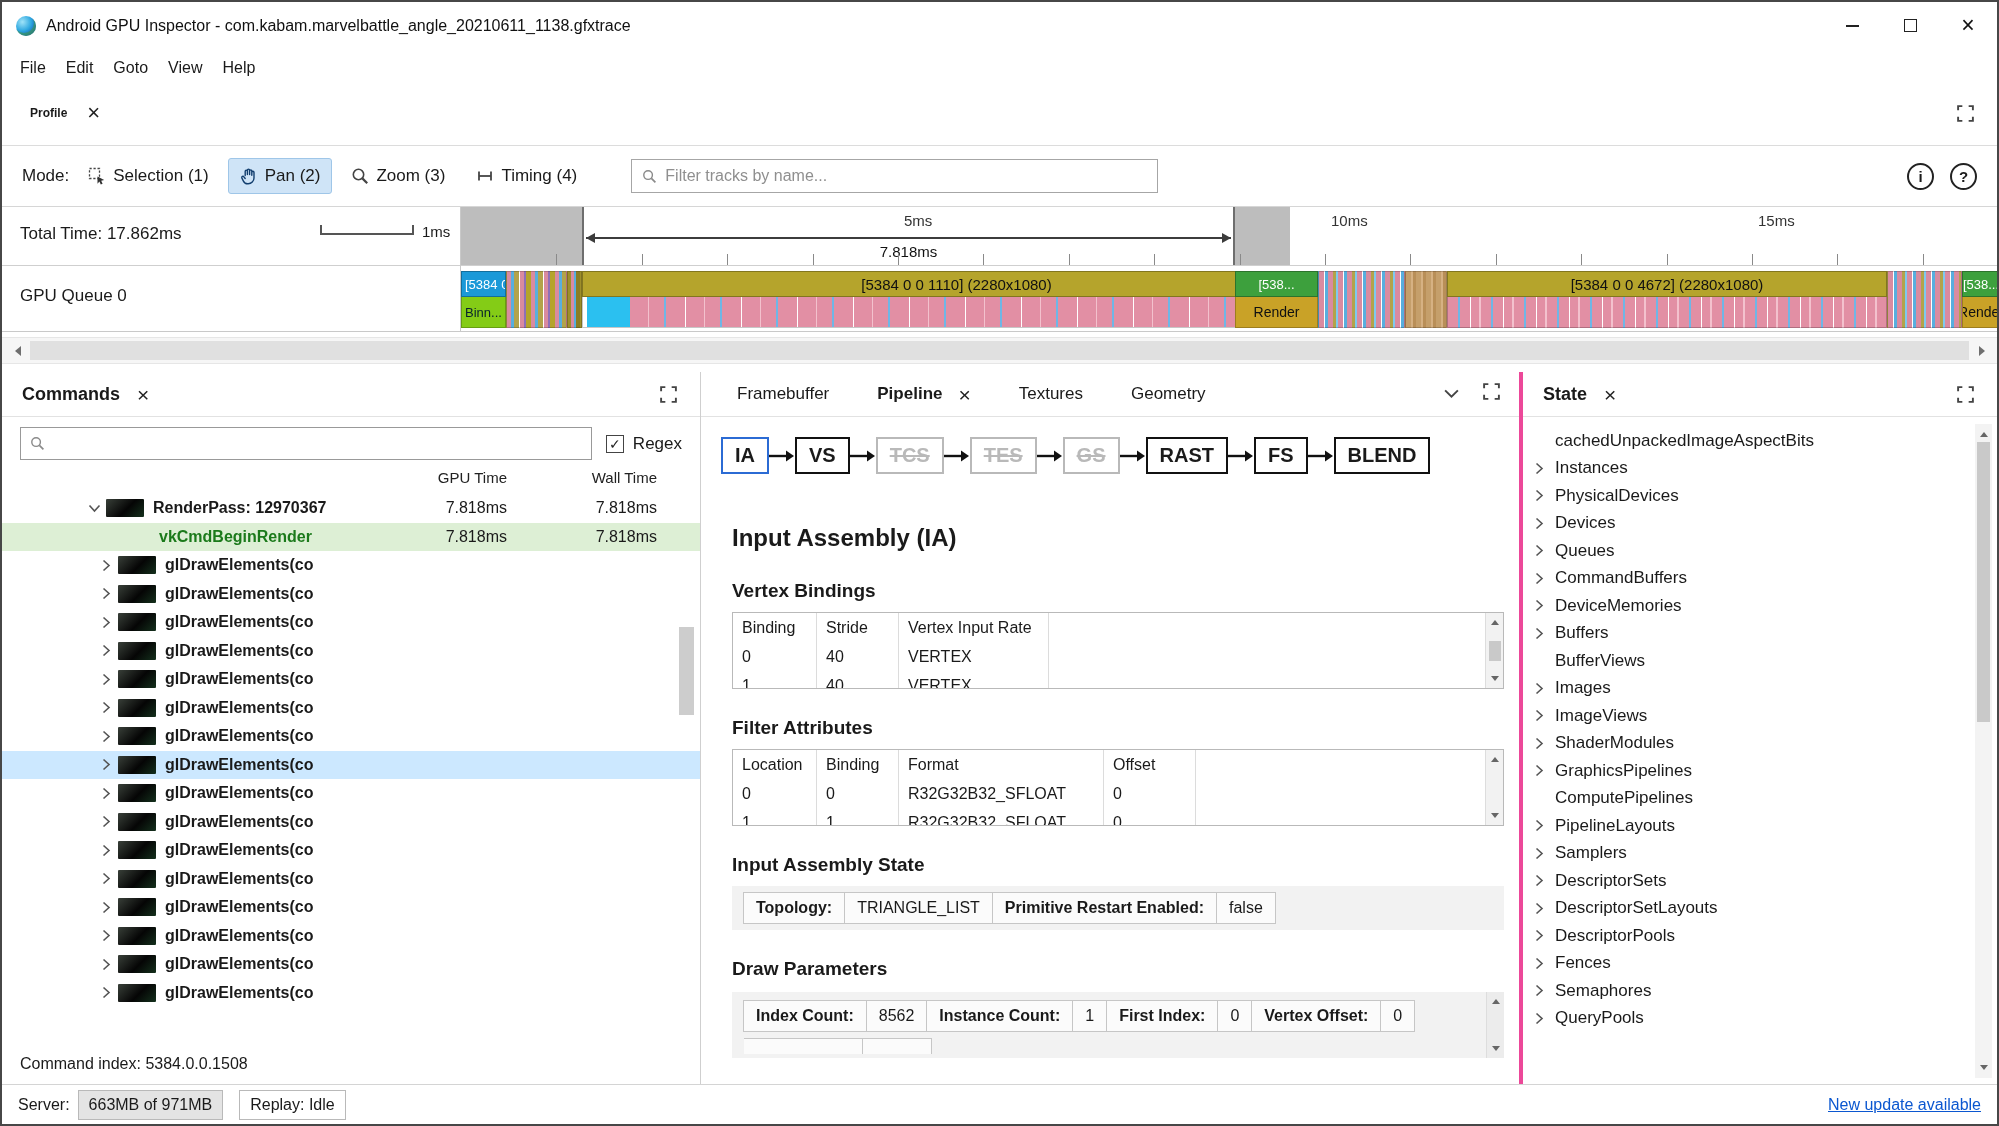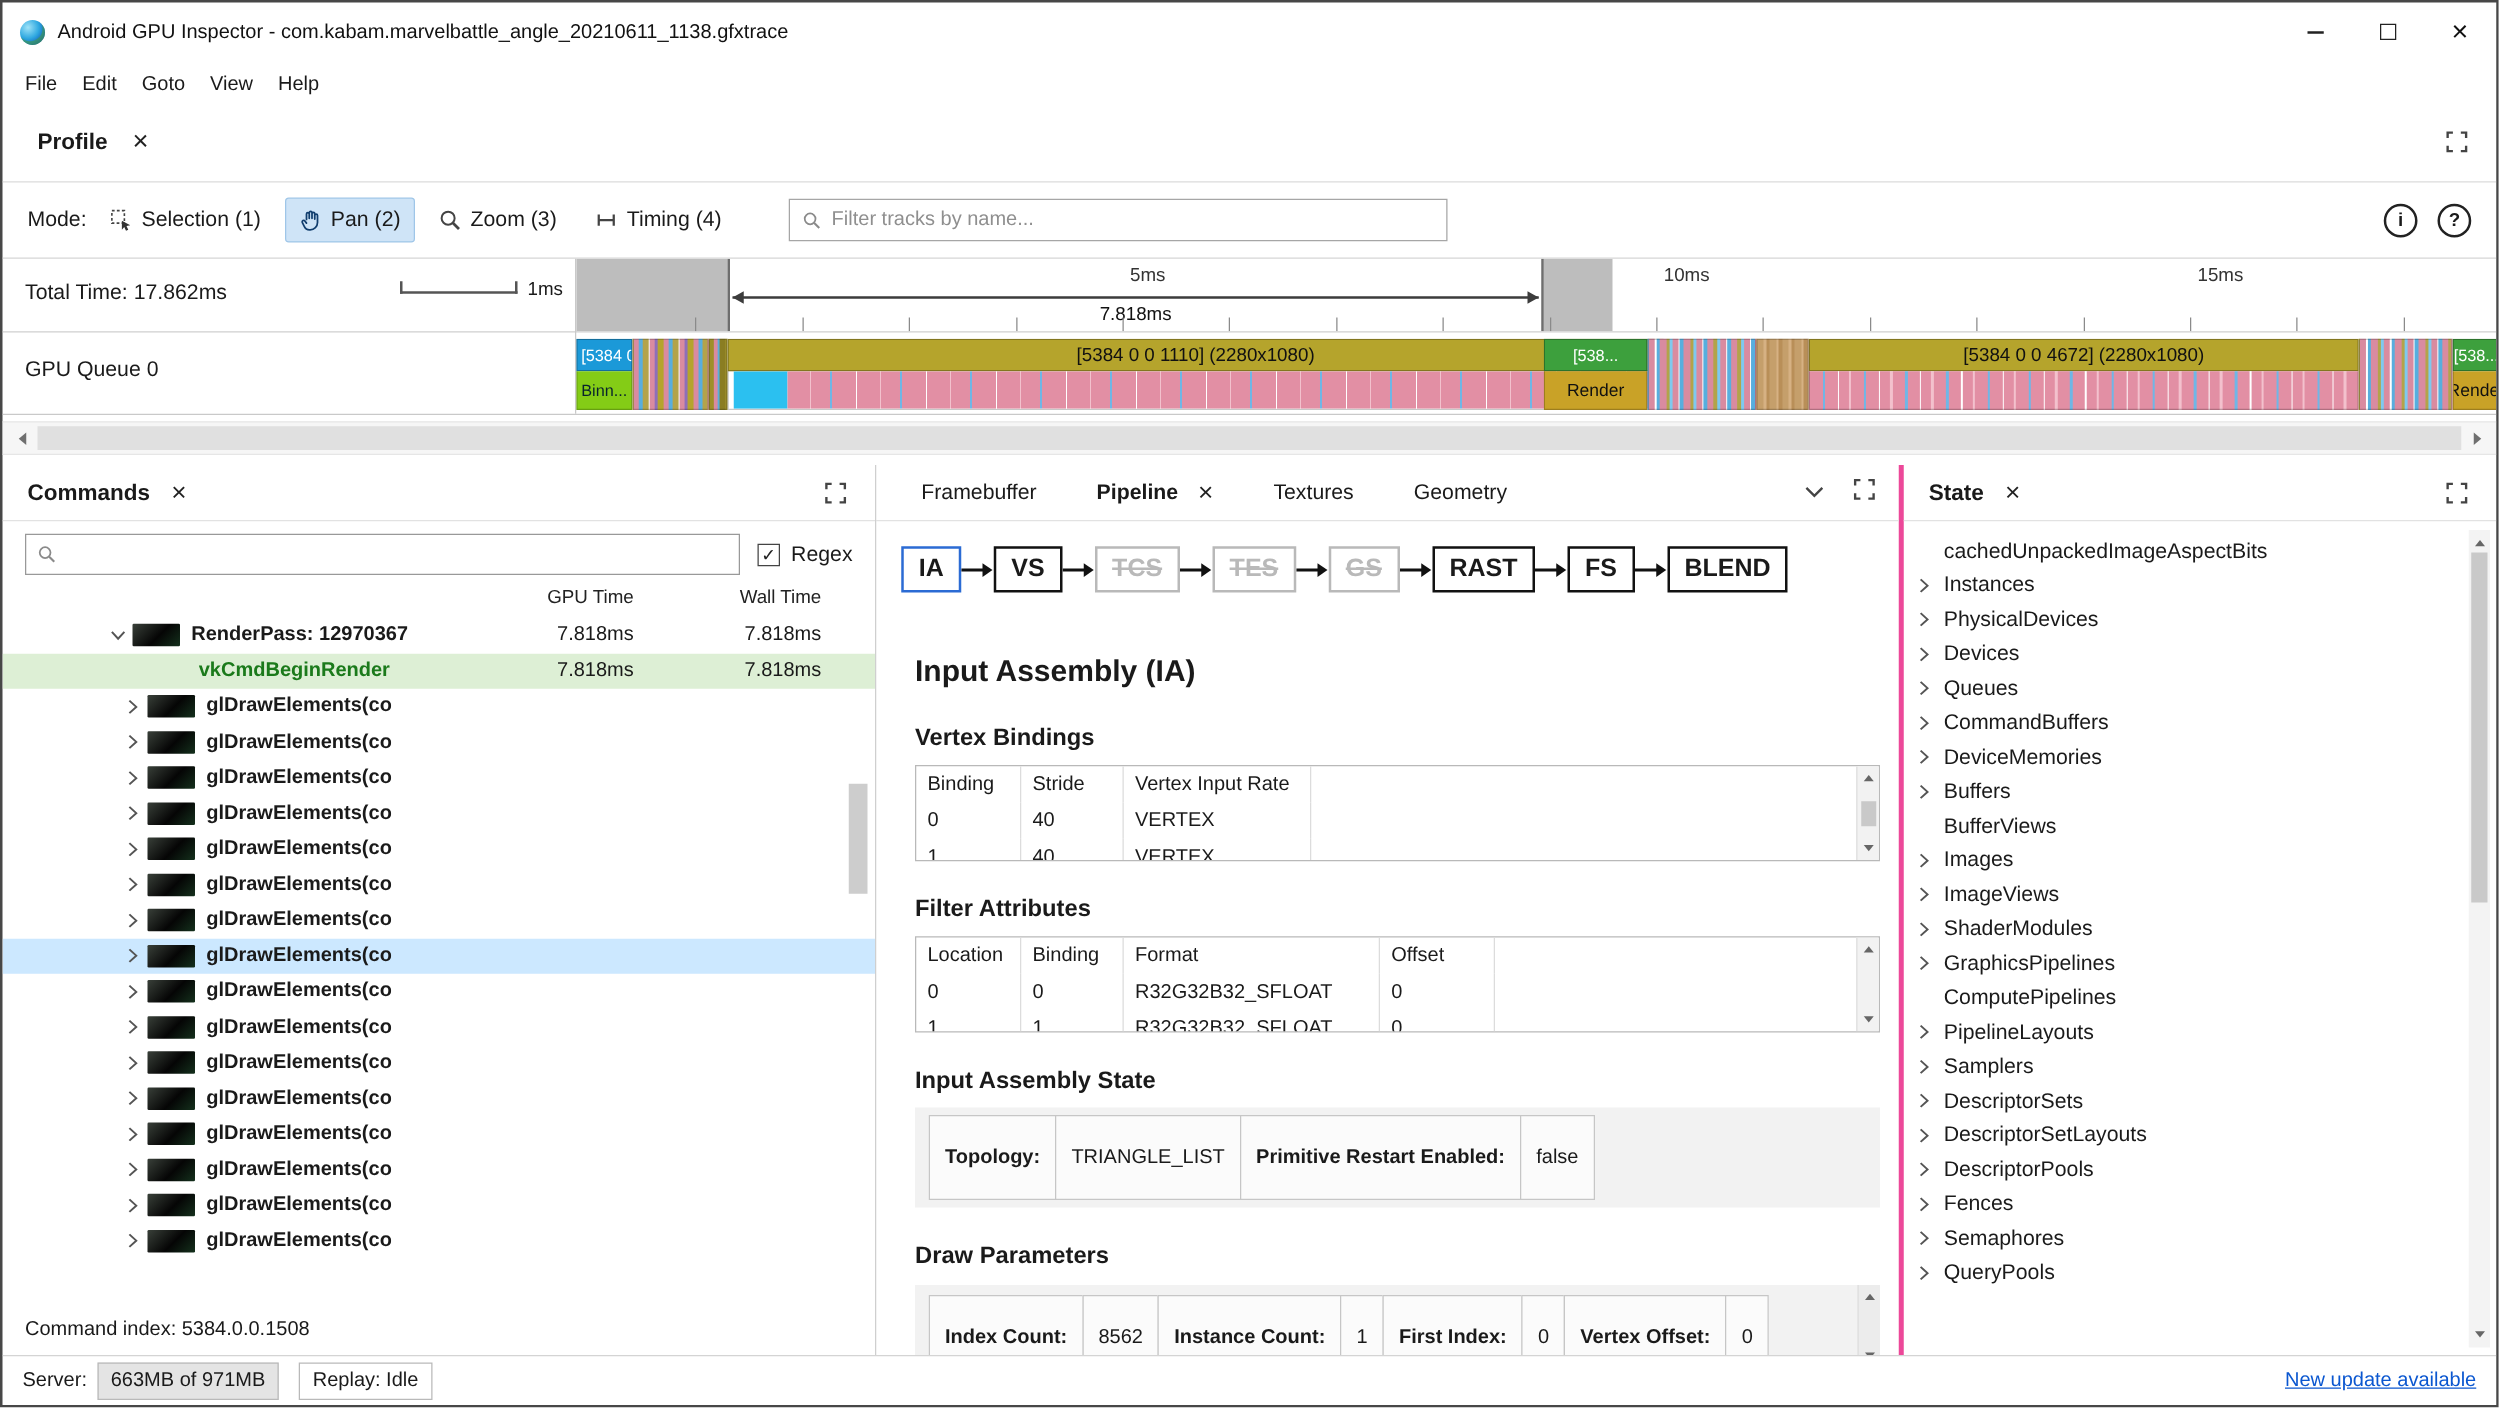--- a/index.html
+++ b/index.html
@@ -19,21 +19,21 @@
   .glyph-max { width:13px; height:13px; border:1.6px solid #222; display:inline-block; }
   .glyph-close { font-size:23px; line-height:1; color:#111; }
 
   
   .menubar { height:32px; flex:0 0 auto; display:flex; align-items:flex-end; padding-left:8px; font-size:16px; }
   .menu-item { padding:4px 10px; }
 
   
   .profile-row { height:65px; flex:0 0 auto; border-bottom:1px solid #dcdcdc; display:flex; align-items:center; }
   .profile-tab { display:flex; align-items:center; gap:20px; margin-left:28px; }
-  .tab-title { font-weight:700; font-size:18px;text-align:right; }
+  .tab-title { font-weight:700; font-size:12px;text-align:right; }
   .tab-close { font-size:22px; color:#222; line-height:1; }
   .fs-right { margin-left:auto; margin-right:22px; display:flex; align-items:center; }
 
   
   .toolbar { height:61px; flex:0 0 auto; border-bottom:1px solid #d6d6d6; display:flex; align-items:center; font-size:17px; }
   .mode-label { margin-left:20px; }
   .mode-buttons { display:flex; align-items:center; }
   .mode-btn { display:flex; align-items:center; gap:7px; padding:7px 11px; margin-left:7px; border:1px solid transparent; border-radius:3px; }
   .mode-btn.active { background:#cfe4f7; border-color:#9fc6e8; }
   .mode-icon { display:flex; align-items:center; }
@@ -136,21 +136,21 @@
   .section-heading { font-size:24px; font-weight:700; margin-top:50px; }
   .sub-heading { font-size:19px; font-weight:700; margin-top:28px; margin-bottom:10px; }
   .data-table { border:1px solid #b9b9b9; height:77px; overflow:hidden; position:relative; width:772px; background:#fff; }
   .dt-grid { display:grid; margin-right:18px; }
   .dt-cell { height:29px; line-height:29px; padding-left:9px; border-right:1px solid #dcdcdc; overflow:hidden; white-space:nowrap; font-size:16px; }
   .dt-cell:nth-child(4n).vb3, .dt-cell.nb { border-right:none; }
   .dt-scroll { position:absolute; right:0; top:0; bottom:0; width:18px; background:#f2f2f2; border-left:1px solid #ddd; display:flex; flex-direction:column; align-items:center; justify-content:space-between; padding:3px 0; }
   .dt-scroll .thumb { width:12px; height:20px; background:#c9c9c9; }
   .fields-strip { background:#f2f2f2; width:772px; padding:6px 12px; margin-top:10px; display:flex; }
   .cells { display:flex; }
-  .cell { border:1px solid #c6c6c6; padding:24px 12px; font-size:16px; background:#fbfbfb; margin-left:-1px; white-space:nowrap; }
+  .cell { border:1px solid #c6c6c6; padding:6px 12px; font-size:16px; background:#fbfbfb; margin-left:-1px; white-space:nowrap; }
   .cell.lab { font-weight:700; }
   .dp-strip { background:#f2f2f2; width:772px; padding:8px 12px 0 12px; margin-top:12px; height:66px; overflow:hidden; position:relative; }
   .dp-partial { margin-top:6px; height:16px; overflow:hidden; display:flex; }
   .ghost-cell { border:1px solid #c6c6c6; background:#fbfbfb; height:36px; margin-left:-1px; }
 
   .panel-state { width:474px; flex:0 0 auto; display:flex; flex-direction:column; position:relative; }
   .state-list { flex:1; min-height:0; overflow:hidden; padding-top:10px; }
   .state-item { height:27.5px; display:flex; align-items:center; font-size:17px; }
   .state-chevron { width:32px; display:flex; justify-content:center; }
   .state-scroll { position:absolute; right:5px; top:52px; bottom:6px; width:17px; background:#f3f3f3; display:flex; flex-direction:column; align-items:center; justify-content:space-between; padding:4px 0; }

